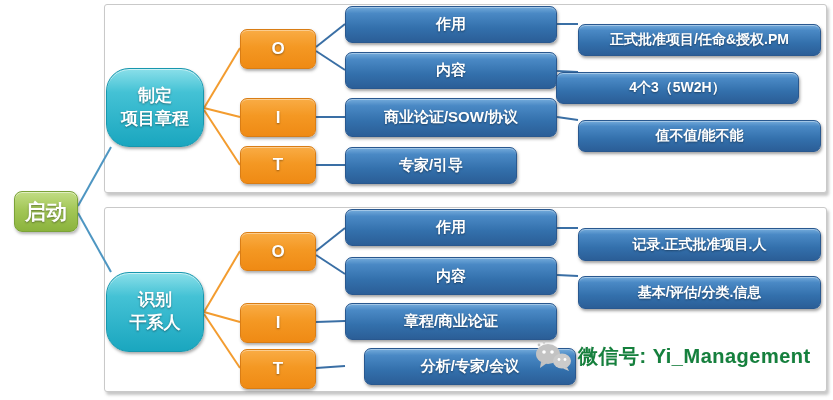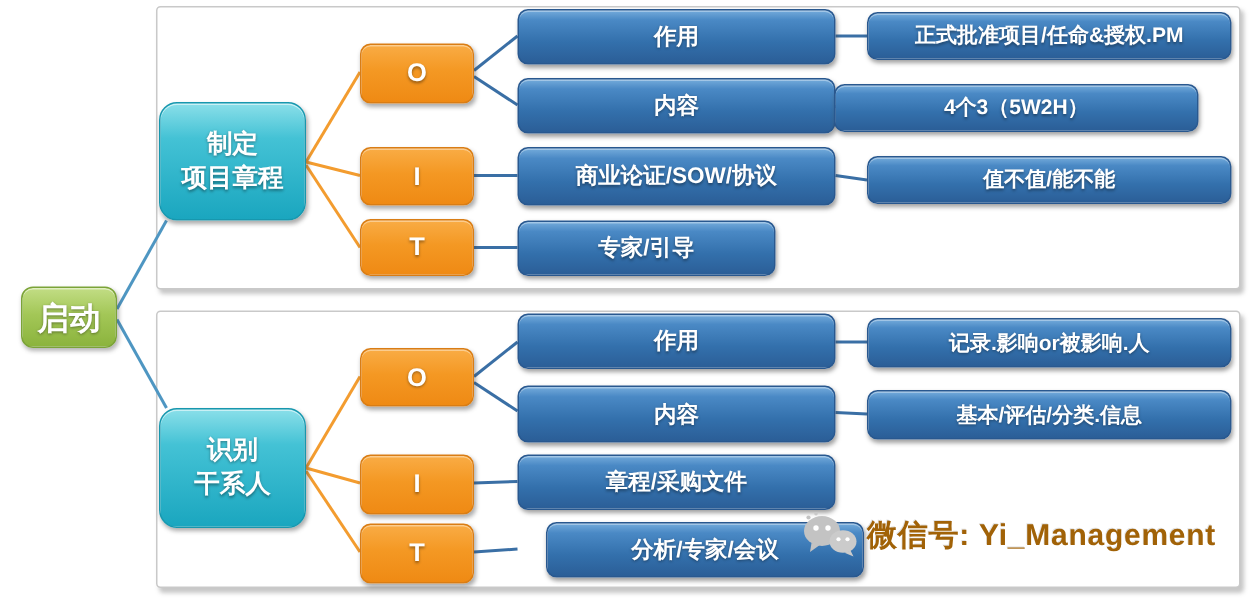--- a/index.html
+++ b/index.html
@@ -25,34 +25,34 @@
     border:1px solid #29588f; border-radius:7px;
     box-shadow:1px 2px 3px rgba(70,70,70,.5), inset 0 1px 0 rgba(255,255,255,.35);
   }
   .orange {
     background:linear-gradient(180deg,#f9ac45 0%,#f49823 45%,#ef8a14 100%);
     border:1px solid #d97d15; border-radius:7px; font-size:17px;
     box-shadow:1px 2px 3px rgba(70,70,70,.45), inset 0 1px 0 rgba(255,255,255,.4);
   }
   .cyan {
     background:linear-gradient(180deg,#8adfe9 0%,#44c2d5 30%,#1aa6bf 100%);
-    border:1px solid #1797ae; border-radius:12px; font-size:17px; line-height:1.35;
+    border:1px solid #1797ae; border-radius:23px; font-size:17px; line-height:1.35;
     box-shadow:1px 2px 3px rgba(70,70,70,.45), inset 0 1px 0 rgba(255,255,255,.55);
   }
   .green {
     background:linear-gradient(180deg,#c2dd85 0%,#a3c757 45%,#8bb33d 100%);
     border:1px solid #7ba338; border-radius:8px; font-size:21px;
     box-shadow:1px 2px 3px rgba(70,70,70,.4), inset 0 1px 0 rgba(255,255,255,.5);
   }
   .mid { font-size:15px; }
-  .rightbox { font-size:14px; }
+  .rightbox { font-size:14px;margin-top:16px; }
 
   .watermark { position:absolute; left:534px; top:340px; z-index:4;
     display:flex; align-items:center; gap:6px; }
-  .wm-text { font-size:20px; font-weight:bold; color:#a16207;
+  .wm-text { font-size:20px; font-weight:bold; color:#15803d;
     text-shadow:1px 1px 0 #ffffff, -0.5px -0.5px 0 #e2e2e2; letter-spacing:.5px;text-align:center; }
 </style>
 </head>
 <body>
 
 <div class="canvas">
 
   <div class="panel" style="left:104px; top:4px; width:723px; height:189px;"></div>
   <div class="panel" style="left:104px; top:207px; width:723px; height:185px;"></div>
 
@@ -143,28 +143,28 @@
     <span>T</span>
   </div>
 
   <div class="node blue mid" style="left:345px; top:209px; width:212px; height:37px;">
     <span>作用</span>
   </div>
   <div class="node blue mid" style="left:345px; top:257px; width:212px; height:38px;">
     <span>内容</span>
   </div>
   <div class="node blue mid" style="left:345px; top:303px; width:212px; height:37px;">
-    <span>章程/采购文件</span>
+    <span>章程/商业论证</span>
   </div>
   <div class="node blue mid" style="left:345px; top:348px; width:212px; height:37px;margin-left:19px;">
     <span>分析/专家/会议</span>
   </div>
 
   <div class="node blue rightbox" style="left:578px; top:212px; width:243px; height:33px;">
-    <span>记录.影响or被影响.人</span>
+    <span>记录.正式批准项目.人</span>
   </div>
   <div class="node blue rightbox" style="left:578px; top:260px; width:243px; height:33px;">
     <span>基本/评估/分类.信息</span>
   </div>
 
   <div class="watermark">
     <svg width="38" height="32" viewBox="0 0 38 32">
       <circle cx="5" cy="5" r="1.4" fill="#c3c3c3"></circle>
       <circle cx="10" cy="2.5" r="1.2" fill="#c9c9c9"></circle>
       <ellipse cx="14" cy="14" rx="12" ry="10" fill="#c3c3c3"></ellipse>

